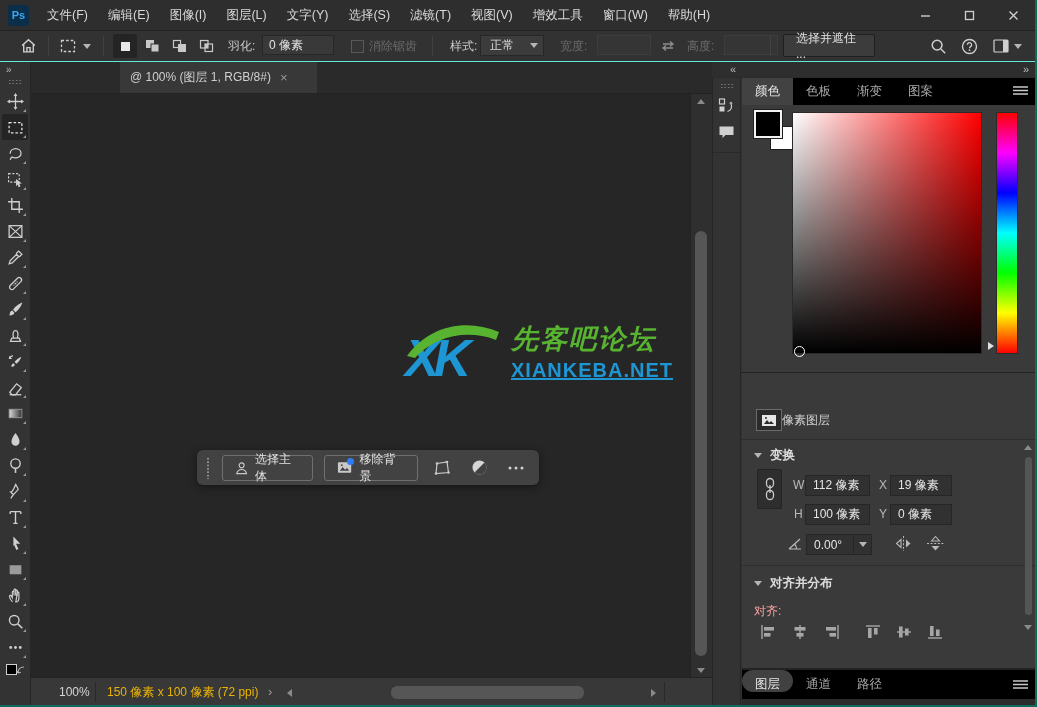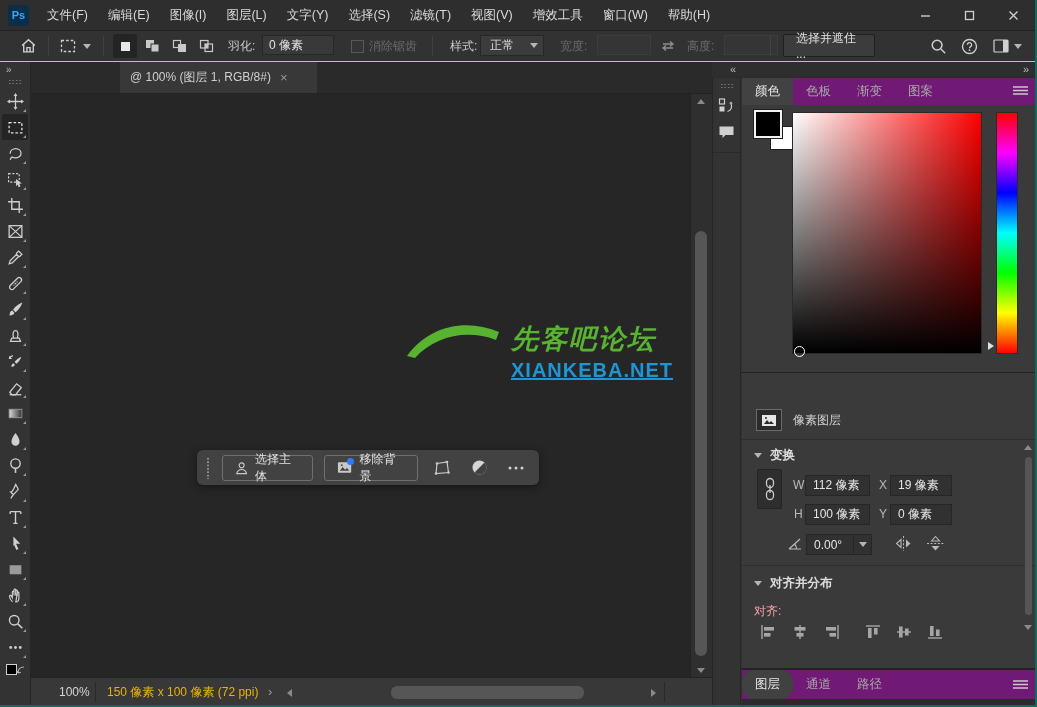--- a/index.html
+++ b/index.html
@@ -89,57 +89,57 @@
 
   
   .dockheader{position:absolute;left:712px;top:62px;width:325px;height:15px;background:#2e2e2e;
     border-bottom:1px solid #2a2a2a;font-size:11px;color:#bdbdbd;}
   .strip{position:absolute;left:712px;top:78px;width:29px;bottom:0;background:#333;
     border-left:1px solid #262626;border-right:1px solid #262626;box-sizing:border-box;}
   .stripicon{width:100%;height:27px;display:flex;align-items:center;justify-content:center;}
   .stripdiv{width:100%;height:1px;background:#2a2a2a;margin-top:6px;}
 
   .panelcol{position:absolute;left:742px;top:78px;right:0;bottom:0;background:#3a3a3a;}
-  .ptabbar{position:absolute;left:0;right:0;top:0;height:27px;background:#701a75;display:flex;}
+  .ptabbar{position:absolute;left:0;right:0;top:0;height:27px;background:#000000;display:flex;}
   .ptab{height:27px;line-height:27px;padding:0 13px;color:#ababab;font-size:12.5px;}
   .ptab.active{background:#424242;color:#e5e5e5;}
   .pmenu{position:absolute;right:9px;top:8px;}
 
   .colorpanel{position:absolute;top:0;left:0;right:0;height:294px;}
   .swatches{position:absolute;left:12px;top:32px;width:42px;height:42px;}
   .swbg{position:absolute;left:16px;top:16px;width:22px;height:22px;background:#fff;border:1px solid #1f1f1f;}
   .swfg{position:absolute;left:0;top:0;width:24px;height:24px;background:#000;border:2px solid #f2f2f2;outline:1px solid #1f1f1f;}
   .colorfield{position:absolute;left:50px;top:34px;width:188px;height:240px;border:1px solid #2a2a2a;
     background:linear-gradient(to top,#000,rgba(0,0,0,0)),linear-gradient(to right,#fff,#f00);}
   .picker{position:absolute;left:1px;bottom:-4px;width:9px;height:9px;border:1.5px solid #fff;border-radius:50%;}
   .huestrip{position:absolute;left:254px;top:34px;width:20px;height:240px;border:1px solid #2a2a2a;
     background:linear-gradient(to bottom,#f00 0%,#f0f 16.6%,#00f 33.3%,#0ff 50%,#0f0 66.6%,#ff0 83.3%,#f00 100%);}
   .huearrow{position:absolute;left:245px;top:263px;}
 
   .proppanel{position:absolute;top:294px;left:0;right:0;height:296px;border-top:1px solid #232323;background:#3a3a3a;}
-  .layerrow{position:absolute;left:14px;top:36px;display:flex;align-items:center;gap:11px;color:#cfcfcf;}
+  .layerrow{position:absolute;left:14px;top:36px;display:flex;align-items:center;color:#cfcfcf;}
   .lthumb{width:24px;height:20px;background:#2b2b2b;border:1px solid #6b6b6b;display:flex;align-items:center;justify-content:center;}
   .pdiv{position:absolute;left:0;right:0;height:1px;background:#2e2e2e;}
   .sechead{position:absolute;left:12px;display:flex;align-items:center;gap:8px;color:#dcdcdc;font-weight:bold;font-size:12.5px;}
   .chev-down{width:0;height:0;border-left:4px solid transparent;border-right:4px solid transparent;border-top:5px solid #b5b5b5;}
   .linkbox{position:absolute;left:15px;top:96px;width:23px;height:38px;background:#2e2e2e;border:1px solid #242424;
     border-radius:2px;display:flex;align-items:center;justify-content:center;}
   .flabel{position:absolute;color:#b9b9b9;line-height:21px;}
   .finput{position:absolute;height:21px;width:65px;background:#313131;border:1px solid #262626;color:#e5e5e5;
     font-size:12px;padding:0 7px;box-sizing:border-box;font-family:inherit;}
   .anglebox{position:absolute;left:64px;top:161px;width:66px;height:21px;background:#313131;border:1px solid #262626;
     display:flex;align-items:center;box-sizing:border-box;}
   .anglebox .val{flex:1;padding-left:7px;color:#e5e5e5;}
   .anglebox .dd{width:17px;height:100%;border-left:1px solid #262626;display:flex;align-items:center;justify-content:center;}
   .alignicon{position:absolute;top:250px;width:20px;height:18px;display:flex;align-items:center;justify-content:center;}
   .pscroll{position:absolute;right:3px;top:70px;width:11px;height:200px;}
   .psthumb{position:absolute;left:2px;top:14px;width:7px;height:158px;background:#555;border-radius:4px;}
 
   .layerpanel{position:absolute;left:0;right:0;bottom:0;height:37px;background:#2b2b2b;border-top:2px solid #232323;}
-  .layerpanel .ptab{height:29px;line-height:29px;border-radius:12px;}
+  .layerpanel .ptab{height:22px;line-height:29px;border-radius:12px;}
   .layerpanel .ptab.active{background:#414141;}
 
   
   .edge-r{position:absolute;right:0;top:0;width:2px;height:100%;background:#0f6b5c;z-index:50;}
   .edge-b{position:absolute;left:0;bottom:0;width:100%;height:2px;background:#0f6b5c;z-index:50;}
 </style>
 </head>
 <body>
 
 <div class="window">
@@ -438,20 +438,21 @@
       <div class="doctab">
         <span>@ 100% (图层 1, RGB/8#)</span>
         <span class="tabclose">×</span>
       </div>
     </div>
 
     <div class="canvas">
 
       <div class="watermark">
         <div class="wlogo">
+          <span class="wlogo-letters">XK</span>
           <svg class="ab" style="left:0;top:4px;" width="96" height="40" viewBox="0 0 96 40">
             <path d="M2 38C24 8 60 0 94 14l-3 8C62 11 30 18 10 40z" fill="#58b331"></path>
           </svg>
         </div>
         <div class="wtext">
           <span class="wtitle">先客吧论坛</span>
           <span class="wurl">XIANKEBA.NET</span>
         </div>
       </div>
 

